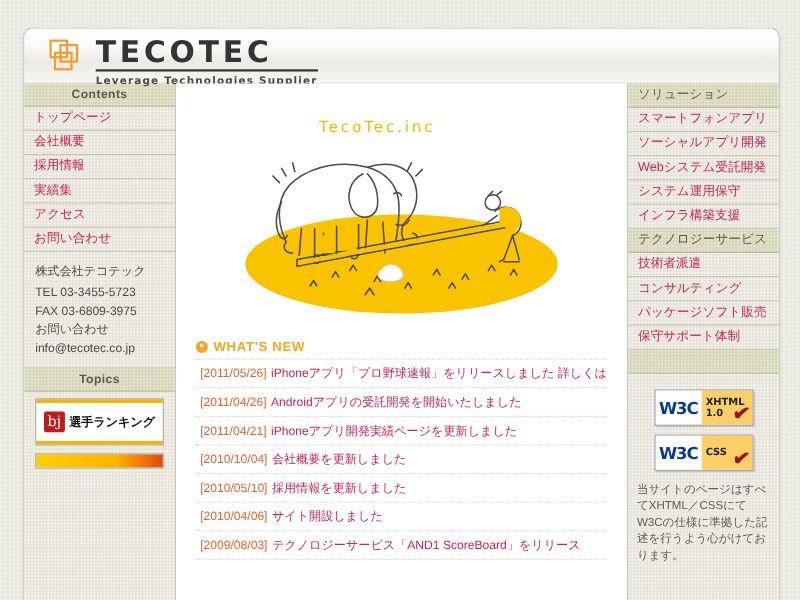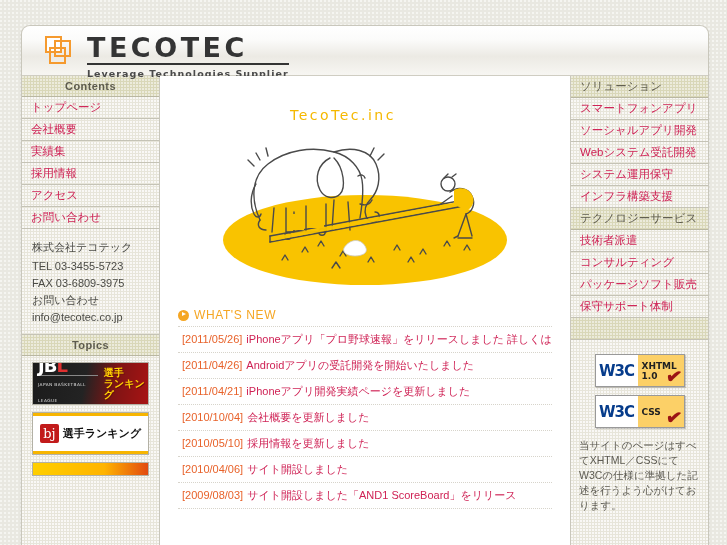--- a/index.html
+++ b/index.html
@@ -163,21 +163,21 @@
     background: #f5a623; margin-right: 5px;
     position: relative; flex: 0 0 11px;
   }
   #whatsnew-head .wn-icon::after {
     content:""; position:absolute; left:4px; top:2.8px;
     border-left: 4.5px solid #fff;
     border-top: 2.7px solid transparent;
     border-bottom: 2.7px solid transparent;
   }
   #whatsnew-head .wn-title {
-    color: #f5a623; font-size: 12px; font-weight: normal; letter-spacing: .6px;
+    color: #f5a623; font-size: 12px; font-weight: bold; letter-spacing: .6px;
   }
   #news-list { margin: 0 18px; }
   .news-row {
     border-bottom: 1px dotted #d7d4cb;
     padding: 5px 0 5px 4px;
     font-size: 11px;
     white-space: nowrap; overflow: hidden;
     cursor: pointer;
   }
   .news-row .date { color: #e8622a; margin-right: 4px; }
@@ -260,22 +260,22 @@
   </div>
 
   <div id="cols">
 
     <div id="left">
 
       <div class="sec-head">Contents</div>
 
       <div class="nav-item">トップページ</div>
       <div class="nav-item">会社概要</div>
+      <div class="nav-item">採用情報</div>
       <div class="nav-item">実績集</div>
-      <div class="nav-item">採用情報</div>
       <div class="nav-item">アクセス</div>
       <div class="nav-item">お問い合わせ</div>
 
 
       <div id="company-box">
         <div class="cname">株式会社テコテック</div>
         <div class="line">
           <span>TEL</span>
           <span>03-3455-5723</span>
         </div>
@@ -283,30 +283,20 @@
           <span>FAX</span>
           <span>03-6809-3975</span>
         </div>
         <div class="line">お問い合わせ</div>
         <div class="line mail">info@tecotec.co.jp</div>
       </div>
 
       <div class="sec-head">Topics</div>
 
       <div id="banners">
-        <div class="banner jbl">
-          <div class="jbl-mark">
-            <span>JB</span><b>L</b>
-            <span class="jbl-sub">JAPAN BASKETBALL LEAGUE</span>
-          </div>
-          <div class="jp">
-            <span>選手</span><br>
-            <span>ランキング</span>
-          </div>
-        </div>
         <div class="banner bj">
           <div class="bj-logo">bj</div>
           <div class="jp">選手ランキング</div>
         </div>
         <div class="banner third">
           <span></span>
         </div>
       </div>
     </div>
 
@@ -397,21 +387,21 @@
         <div class="news-row">
           <span class="date">[2010/10/04]</span><span class="txt">会社概要を更新しました</span>
         </div>
         <div class="news-row">
           <span class="date">[2010/05/10]</span><span class="txt">採用情報を更新しました</span>
         </div>
         <div class="news-row">
           <span class="date">[2010/04/06]</span><span class="txt">サイト開設しました</span>
         </div>
         <div class="news-row">
-          <span class="date">[2009/08/03]</span><span class="txt">サイト開設しました「AND1 ScoreBoard」をリリース</span>
+          <span class="date">[2009/08/03]</span><span class="txt">テクノロジーサービス「AND1 ScoreBoard」をリリース</span>
         </div>
       </div>
     </div>
 
     <div id="right">
 
       <div class="r-head">ソリューション</div>
       <div class="r-item">スマートフォンアプリ</div>
       <div class="r-item">ソーシャルアプリ開発</div>
       <div class="r-item">Webシステム受託開発</div>

